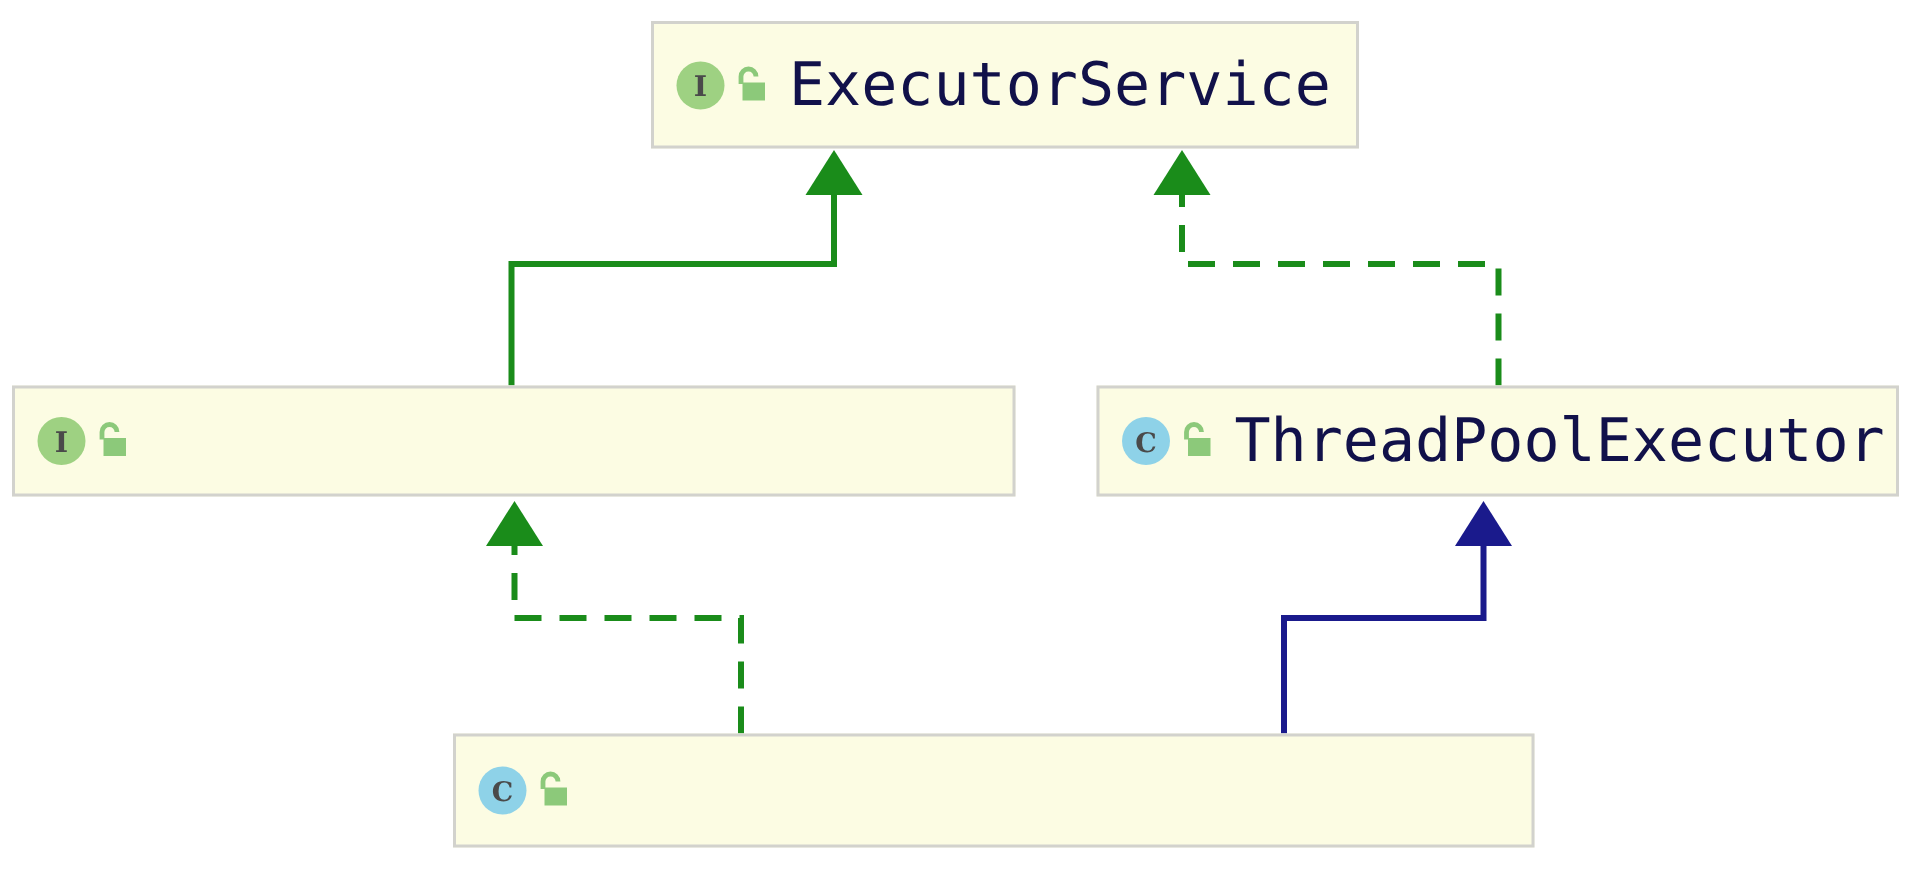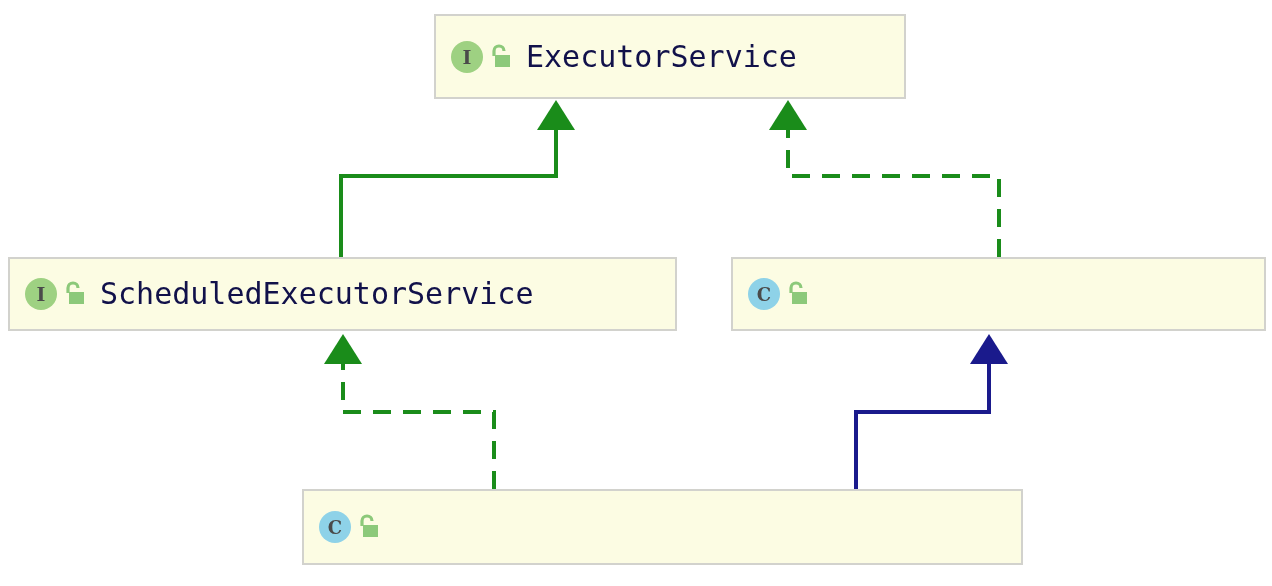--- a/index.html
+++ b/index.html
@@ -56,21 +56,21 @@
     width: 28px;
     height: 30px;
     display: inline-flex;
     align-items: center;
     justify-content: center;
     margin-right: 12px;
   }
 
   .node-label {
     font-family: "DejaVu Sans Mono", monospace;
-    font-size: 30px;
+    font-size: 40px;
     line-height: 1;
     color: #11114a;
     letter-spacing: 0px;
   }
 
   
   #node-executor-service     { left: 434px;  top: 14px;  width: 472px; height: 85px; }
   #node-scheduled-exec-svc   { left: 8px;    top: 257px; width: 669px; height: 74px; }
   #node-thread-pool-executor { left: 731px;  top: 257px; width: 535px; height: 74px; }
   #node-scheduled-tpe        { left: 302px;  top: 489px; width: 721px; height: 76px; }
@@ -125,36 +125,36 @@
         <circle cx="17" cy="17" r="16" fill="#9ed182"></circle>
         <text x="17" y="24" text-anchor="middle" font-family="DejaVu Serif, serif" font-size="19" font-weight="bold" fill="#4a4a4a">I</text>
       </svg>
     </span>
     <span class="node-icon-visibility">
       <svg width="26" height="28" viewBox="0 0 26 28" xmlns="http://www.w3.org/2000/svg">
         <path d="M7 13 V8 a5 5 0 0 1 10 0" fill="none" stroke="#8cc97a" stroke-width="3.2"></path>
         <rect x="8" y="12" width="15" height="12" fill="#8cc97a"></rect>
       </svg>
     </span>
-    <span class="node-label">ScheduledExecutorService</span>
   </div>
 
   <div class="uml-node" id="node-thread-pool-executor">
     <span class="node-icon-stereotype">
       <svg width="34" height="34" viewBox="0 0 34 34" xmlns="http://www.w3.org/2000/svg">
         <circle cx="17" cy="17" r="16" fill="#8ed2e8"></circle>
         <text x="17" y="24" text-anchor="middle" font-family="DejaVu Serif, serif" font-size="18" font-weight="bold" fill="#4a4a4a">C</text>
       </svg>
     </span>
     <span class="node-icon-visibility">
       <svg width="26" height="28" viewBox="0 0 26 28" xmlns="http://www.w3.org/2000/svg">
         <path d="M7 13 V8 a5 5 0 0 1 10 0" fill="none" stroke="#8cc97a" stroke-width="3.2"></path>
         <rect x="8" y="12" width="15" height="12" fill="#8cc97a"></rect>
       </svg>
     </span>
+    <span class="node-label">ThreadPoolExecutor</span>
   </div>
 
   <div class="uml-node" id="node-scheduled-tpe">
     <span class="node-icon-stereotype">
       <svg width="34" height="34" viewBox="0 0 34 34" xmlns="http://www.w3.org/2000/svg">
         <circle cx="17" cy="17" r="16" fill="#8ed2e8"></circle>
         <text x="17" y="24" text-anchor="middle" font-family="DejaVu Serif, serif" font-size="18" font-weight="bold" fill="#4a4a4a">C</text>
       </svg>
     </span>
     <span class="node-icon-visibility">

